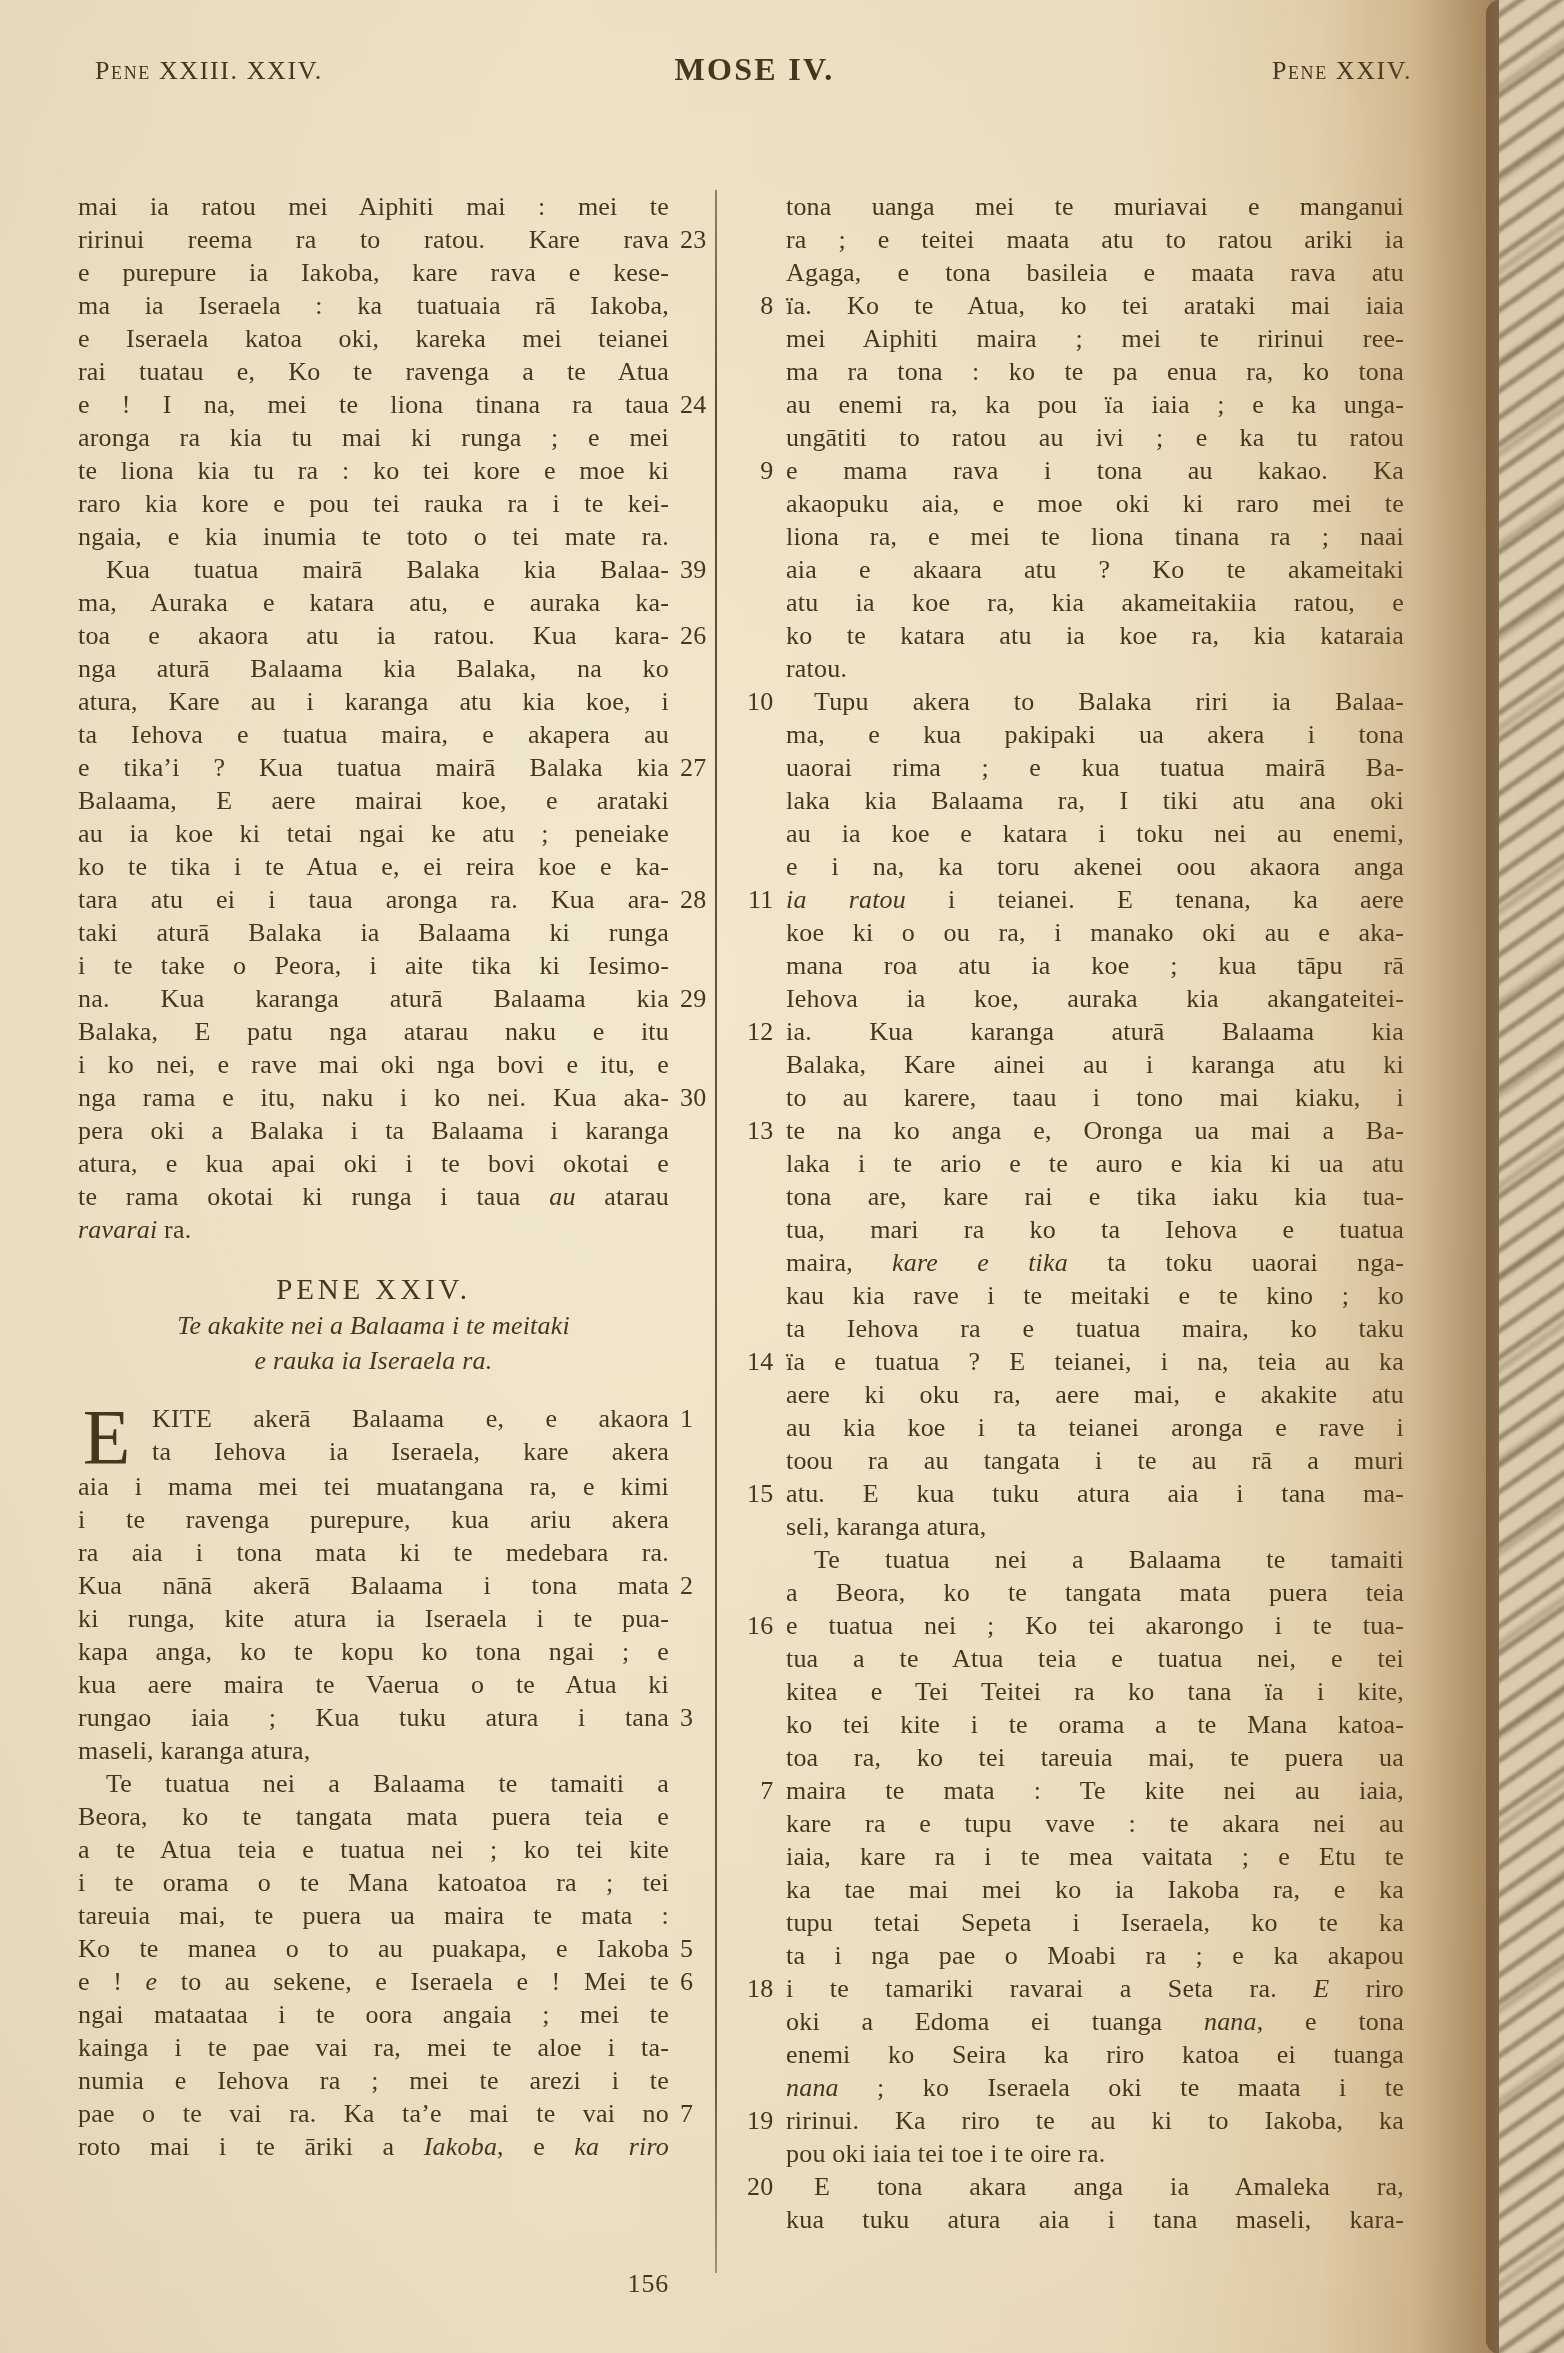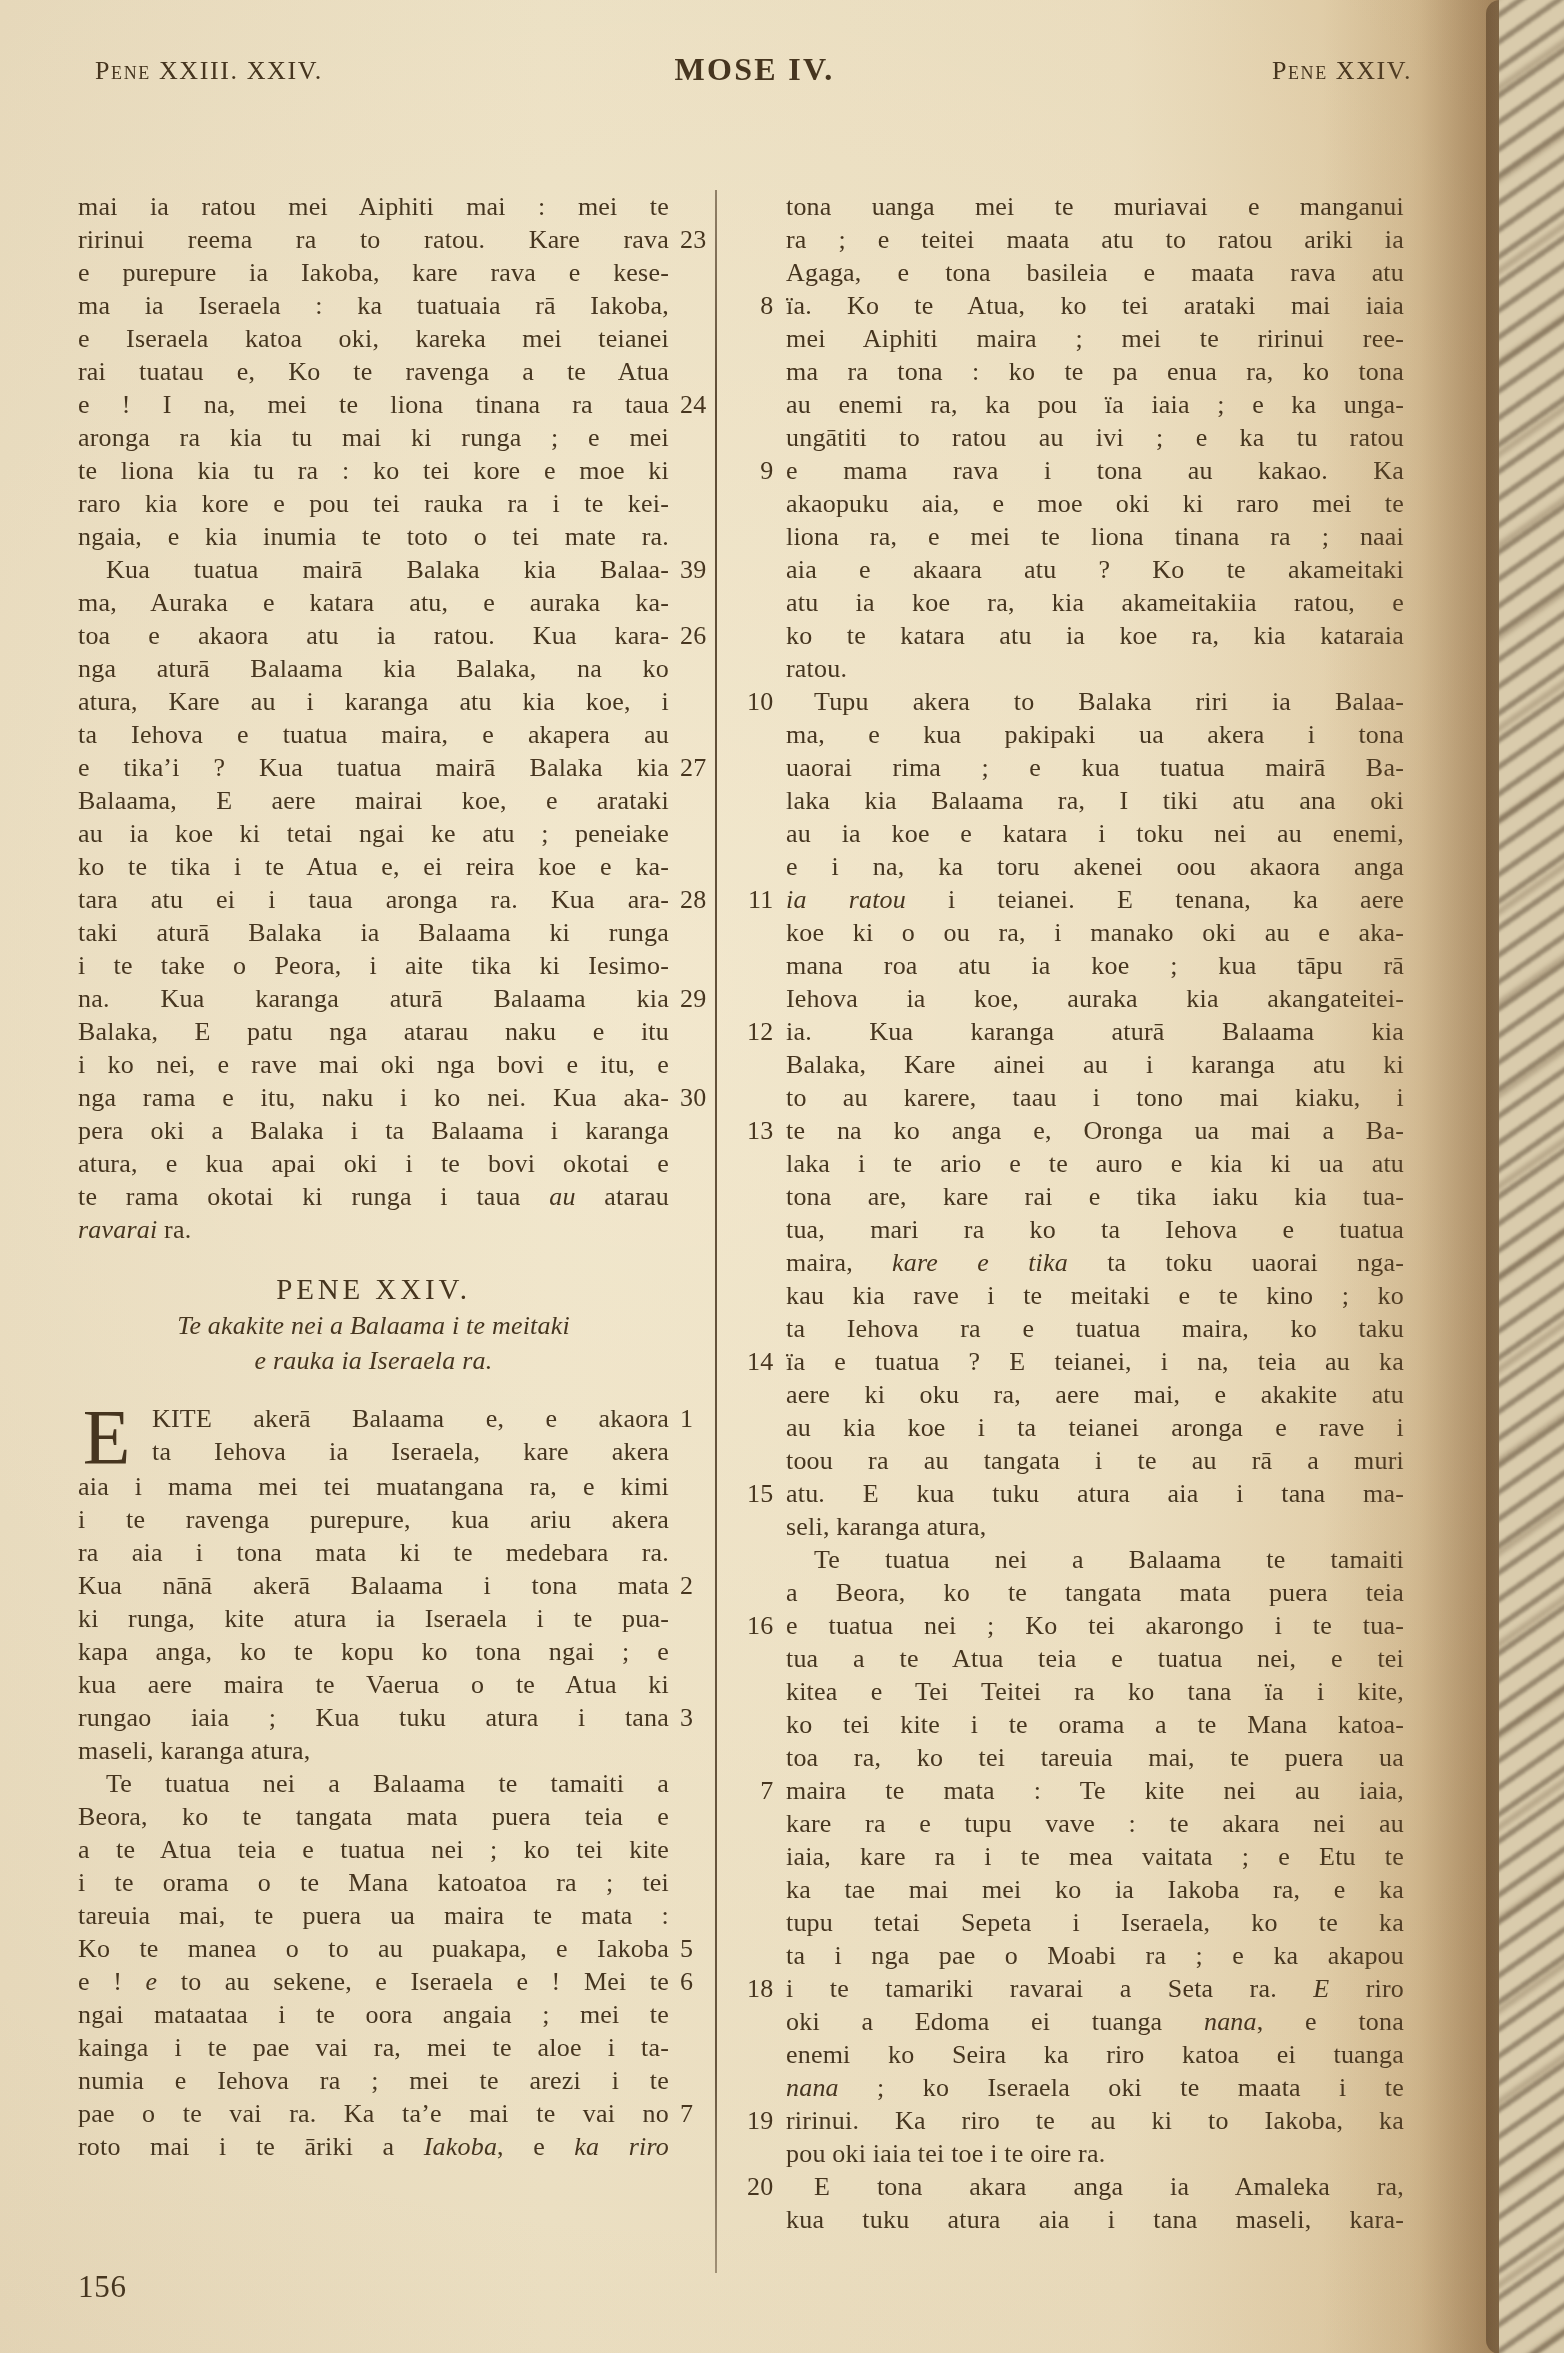--- a/index.html
+++ b/index.html
@@ -35,21 +35,21 @@
   .subtitle{text-align:right;text-align-last:center;font-style:italic;font-size:26px;line-height:35px;}
   .subtitle.last{margin-bottom:24px;font-style:italic;}
   
   .dc-group{display:flex;}
   .dropcap{width:74px;flex:0 0 74px;font-size:78px;line-height:66px;padding-top:2.3px;text-indent:4.7px;}
   .dc-lines{flex:1;min-width:0;}
   
   .divider{position:absolute;left:715px;top:190px;height:2083px;width:2.3px;
     background:linear-gradient(to bottom, rgba(70,50,28,0.55), rgba(70,50,28,0.85) 10%, rgba(70,50,28,0.8) 90%, rgba(70,50,28,0.45));}
   
-  .pagenum{position:absolute;top:2269px;left:78px;width:591px;text-align:left;font-size:31px;letter-spacing:0.8px;}
+  .pagenum{position:absolute;top:2269px;left:78px;width:591px;text-align:right;font-size:26px;letter-spacing:0.8px;}
   
   .right-shade{position:absolute;top:0;bottom:0;right:63px;width:180px;pointer-events:none;
     background:linear-gradient(to right, rgba(150,112,66,0) 0%, rgba(150,112,66,0.18) 55%, rgba(104,72,38,0.42) 100%);}
   .crease{position:absolute;top:0;bottom:0;right:52px;width:27px;pointer-events:none;
     background:linear-gradient(to right, rgba(64,42,22,0.48), rgba(43,27,13,0.30) 45%, rgba(222,206,172,0.25));
     border-radius:14px 0 0 14px;}
   .next-page{position:absolute;top:0;bottom:0;right:0;width:66px;background:#d9cbac;overflow:hidden;}
   .next-page::before{content:"";position:absolute;inset:-31px;
     background:repeating-linear-gradient(145deg, rgba(0,0,0,0) 0 8.6px, rgba(98,82,60,0.55) 8.6px 14px, rgba(0,0,0,0) 14px 22px);
     filter:blur(1.7px);}

